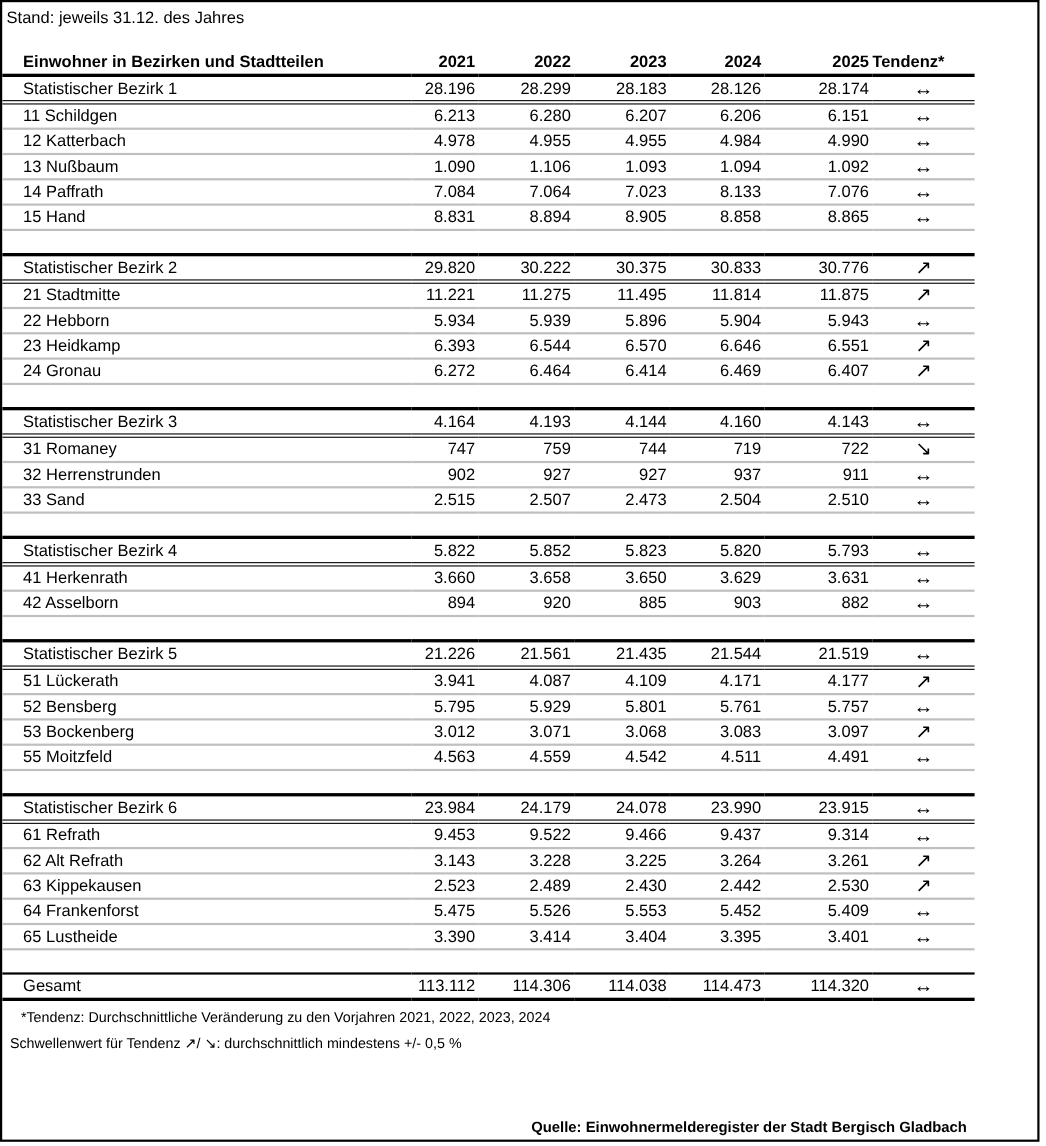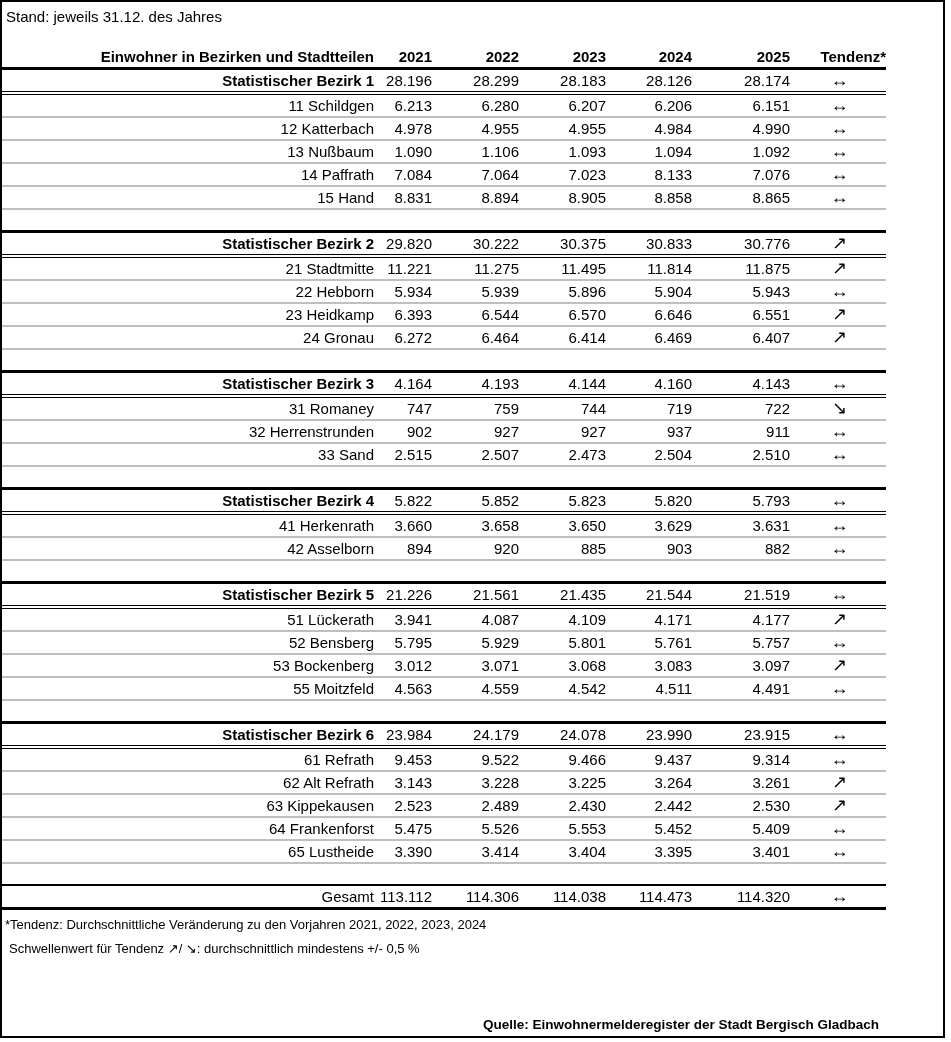--- a/index.html
+++ b/index.html
@@ -40,47 +40,47 @@
     padding:0;
     height:21px;
     line-height:21px;
     white-space:nowrap;
     overflow:hidden;
   }
   thead th{
     font-weight:bold;
     border-bottom:3px solid #000;
   }
-  th.c-label, td.c-label{text-align:right;padding-left:19px;}
+  th.c-label, td.c-label{text-align:left;padding-left:19px;}
   th.c-num, td.c-num{text-align:right;padding-right:3px;}
-  th.c-trend{text-align:right;}
+  th.c-trend{text-align:left;}
   td.c-trend{
     text-align:center;
     font-size:18px;
     line-height:21px;
   }
   tr.bezirk td{
     border-top:3px solid #000;
     border-bottom:4px double #000;
   }
-  tr.bezirk td.c-label{font-weight:bold;}
+  tr.bezirk td.c-label{font-weight:normal;}
   tr.detail td{border-bottom:2px solid #BFBFBF;}
   tr.spacer td{height:20px;border:none;}
   tr.total td{
     border-top:2px solid #000;
     border-bottom:3px solid #000;
   }
   .footnotes{
     font-size:13px;
     padding-top:3px;
   }
   .footnote-line{
     height:24px;
     line-height:24px;
-    padding-left:3px;
+    padding-left:17px;
   }
   .footnote-line.indent{padding-left:7px;}
   .source-note{
     position:absolute;
     right:64px;
     bottom:4px;
     font-size:13.5px;
     text-align:right;
     font-weight:bold;
   }

